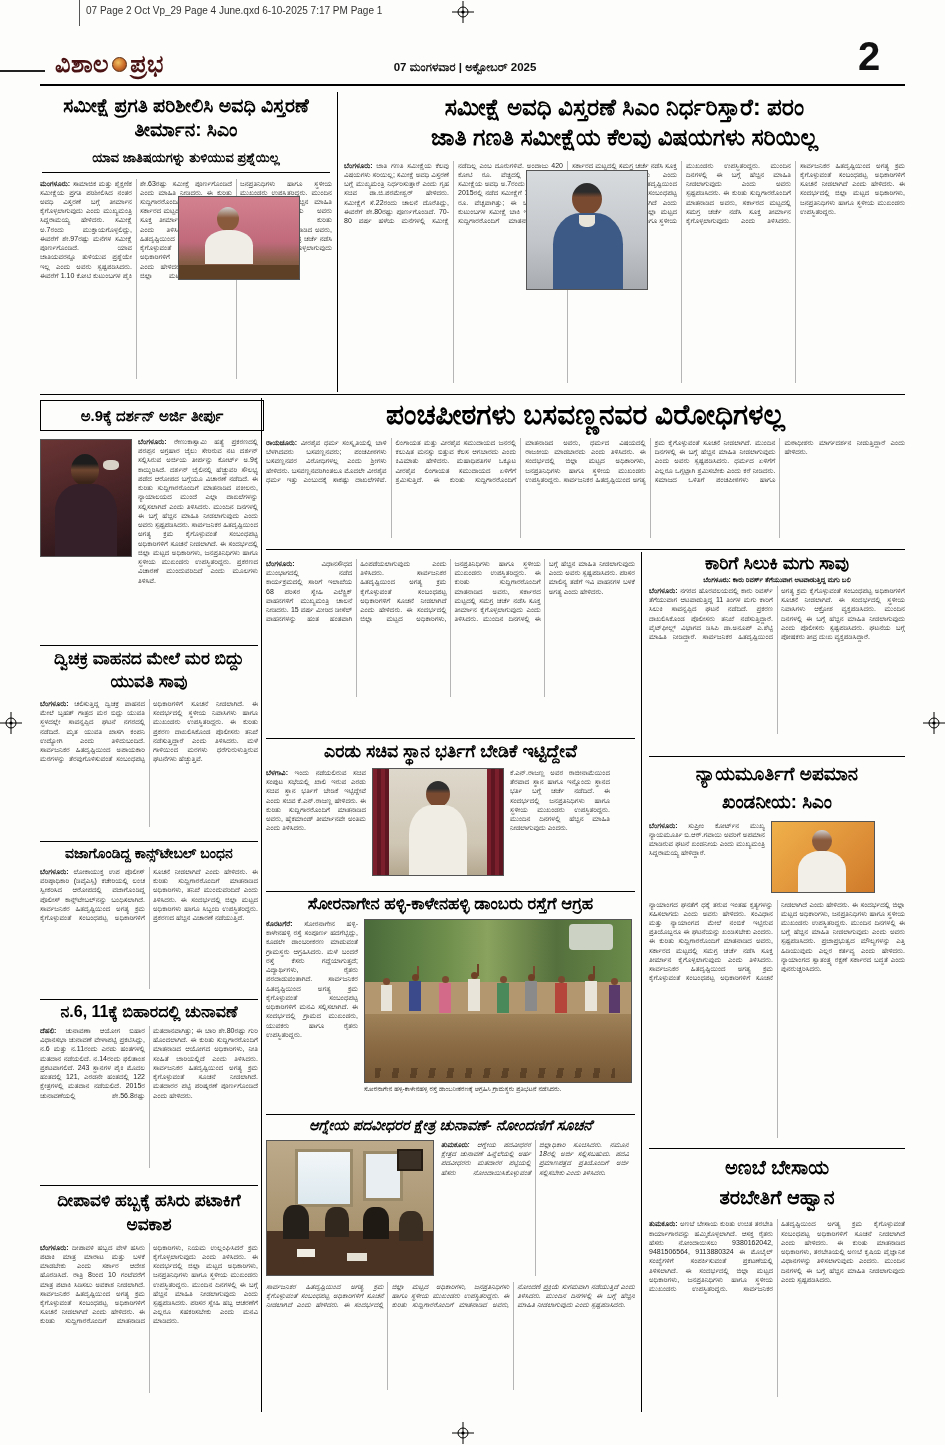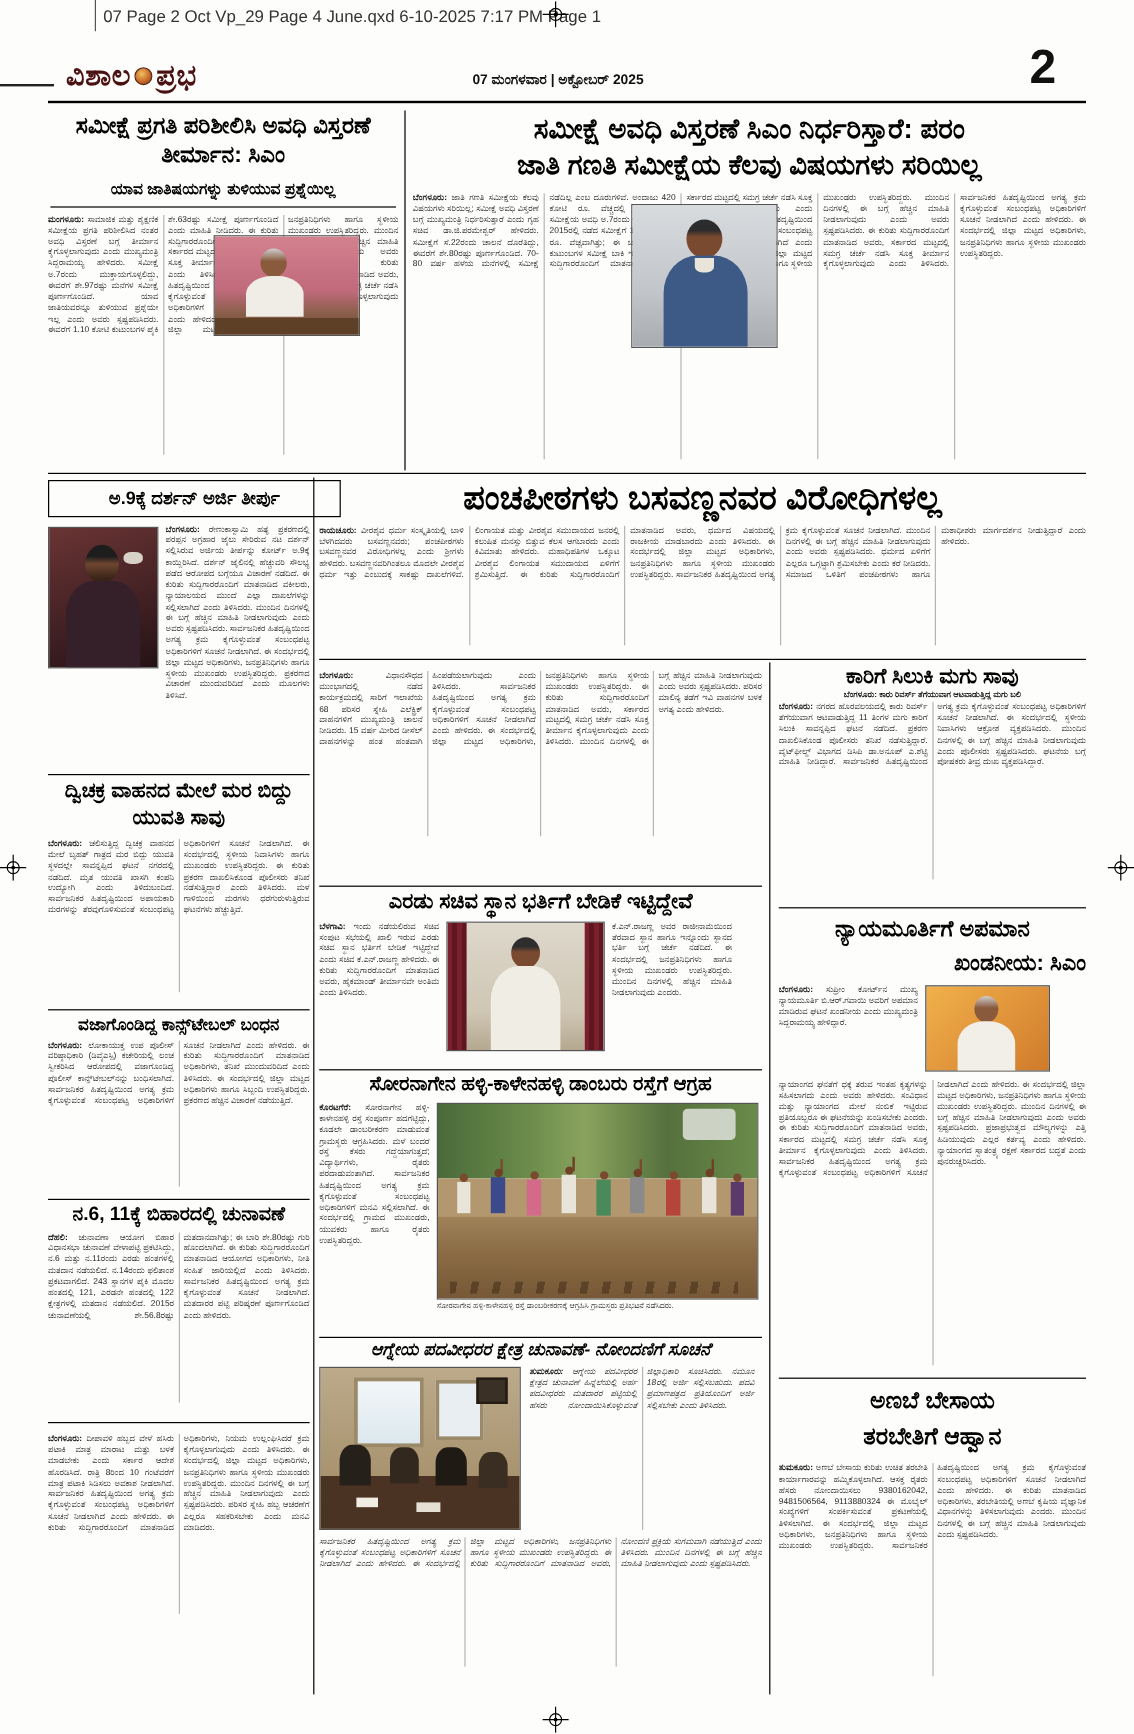--- a/index.html
+++ b/index.html
@@ -16,21 +16,21 @@
   .c5{column-count:5;column-gap:9px;}
   .dl{font-weight:bold;}
   .photo{position:absolute;box-sizing:border-box;border:1px solid #555;overflow:hidden;}
   .photo-in{position:relative;width:100%;height:100%;box-sizing:border-box;border:none;overflow:hidden;}
   .shape{position:absolute;display:block;}
   .caption{font-size:6.5px;line-height:1.3;color:#222;text-align:justify;margin:2px 0 0 0;}
   .standfirst{font-size:6.8px;font-weight:bold;text-align:center;margin:2px 0;color:#111;}
   .regmark{position:absolute;width:22px;height:22px;}
   .row{display:flex;}
   .boxhead{box-sizing:border-box;border:1.5px solid #000;display:flex;align-items:center;justify-content:center;}
-  .printline{font-size:14px;color:#333;white-space:nowrap;}
+  .printline{font-size:10px;color:#333;white-space:nowrap;}
   .masthead{font-weight:bold;letter-spacing:0.5px;}
   .emblem{display:inline-block;width:13px;height:13px;border-radius:50%;vertical-align:middle;
           background:radial-gradient(circle at 40% 35%,#f0c060 0%,#c96a2a 55%,#7a3a18 100%);
           margin:0 3px 3px 3px;border:1px solid #5a2a10;}
 </style>
 </head>
 <body>
 
 <div id="sheet">
 
@@ -95,21 +95,21 @@
       <div class="photo-in" style="background:linear-gradient(180deg,#d8dbde 0%,#c2c6ca 60%,#a8acb0 100%);">
         <span class="shape" style="left:45px;top:12px;width:30px;height:32px;border-radius:50%;background:linear-gradient(180deg,#2c2c2c 0%,#2c2c2c 28%,#7a4a30 45%);"></span>
         <span class="shape" style="left:26px;top:42px;width:70px;height:78px;border-radius:40% 40% 0 0;background:#3d5a86;"></span>
         <span class="shape" style="left:52px;top:44px;width:16px;height:12px;background:#e8e4da;border-radius:0 0 40% 40%;"></span>
       </div>
     </div>
   </div>
 
   <div class="rule" style="left:40px;top:394px;width:865px;height:1px;"></div>
 
-  <div class="abs boxhead" style="left:40px;top:400px;width:244px;height:31px;">
+  <div class="abs boxhead" style="left:40px;top:400px;width:224px;height:31px;">
     <span class="hl" style="font-size:15px;">ಅ.9ಕ್ಕೆ ದರ್ಶನ್ ಅರ್ಜಿ ತೀರ್ಪು</span>
   </div>
   <div class="abs" style="left:40px;top:437px;width:218px;height:205px;overflow:hidden;">
     <div style="float:left;width:92px;height:118px;margin:2px 6px 3px 0;border:1px solid #555;box-sizing:border-box;position:relative;overflow:hidden;background:linear-gradient(160deg,#6a3434 0%,#3a1d20 70%,#241215 100%);">
       <span class="shape" style="left:30px;top:14px;width:28px;height:32px;border-radius:50%;background:linear-gradient(180deg,#1d1d1d 0%,#1d1d1d 30%,#6e4630 50%,#3a2418 88%);"></span>
       <span class="shape" style="left:14px;top:44px;width:62px;height:74px;border-radius:38% 38% 0 0;background:#35202a;"></span>
       <span class="shape" style="left:62px;top:20px;width:16px;height:10px;background:#d8d2c6;border-radius:40%;"></span>
     </div>
     <p class="body"><b class="dl">ಬೆಂಗಳೂರು:</b> <span>ರೇಣುಕಾಸ್ವಾಮಿ ಹತ್ಯೆ ಪ್ರಕರಣದಲ್ಲಿ ಪರಪ್ಪನ ಅಗ್ರಹಾರ ಜೈಲು ಸೇರಿರುವ ನಟ ದರ್ಶನ್ ಸಲ್ಲಿಸಿರುವ ಅರ್ಜಿಯ ತೀರ್ಪನ್ನು ಕೋರ್ಟ್ ಅ.9ಕ್ಕೆ ಕಾಯ್ದಿರಿಸಿದೆ. ದರ್ಶನ್ ಜೈಲಿನಲ್ಲಿ ಹೆಚ್ಚುವರಿ ಸೌಲಭ್ಯ ಪಡೆದ ಆರೋಪದ ಬಗ್ಗೆಯೂ ವಿಚಾರಣೆ ನಡೆದಿದೆ. ಈ ಕುರಿತು ಸುದ್ದಿಗಾರರೊಂದಿಗೆ ಮಾತನಾಡಿದ ವಕೀಲರು, ನ್ಯಾಯಾಲಯದ ಮುಂದೆ ಎಲ್ಲಾ ದಾಖಲೆಗಳನ್ನು ಸಲ್ಲಿಸಲಾಗಿದೆ ಎಂದು ತಿಳಿಸಿದರು. ಮುಂದಿನ ದಿನಗಳಲ್ಲಿ ಈ ಬಗ್ಗೆ ಹೆಚ್ಚಿನ ಮಾಹಿತಿ ನೀಡಲಾಗುವುದು ಎಂದು ಅವರು ಸ್ಪಷ್ಟಪಡಿಸಿದರು. ಸಾರ್ವಜನಿಕರ ಹಿತದೃಷ್ಟಿಯಿಂದ ಅಗತ್ಯ ಕ್ರಮ ಕೈಗೊಳ್ಳುವಂತೆ ಸಂಬಂಧಪಟ್ಟ ಅಧಿಕಾರಿಗಳಿಗೆ ಸೂಚನೆ ನೀಡಲಾಗಿದೆ. ಈ ಸಂದರ್ಭದಲ್ಲಿ ಜಿಲ್ಲಾ ಮಟ್ಟದ ಅಧಿಕಾರಿಗಳು, ಜನಪ್ರತಿನಿಧಿಗಳು ಹಾಗೂ ಸ್ಥಳೀಯ ಮುಖಂಡರು ಉಪಸ್ಥಿತರಿದ್ದರು. ಪ್ರಕರಣದ ವಿಚಾರಣೆ ಮುಂದುವರಿದಿದೆ ಎಂದು ಮೂಲಗಳು ತಿಳಿಸಿವೆ.</span></p>
   </div>
@@ -127,20 +127,21 @@
   </div>
 
   <div class="rule" style="left:40px;top:999px;width:218px;height:1px;"></div>
   <div class="abs" style="left:40px;top:1003px;width:218px;">
     <h2 class="hl" style="font-size:16px;">ನ.6, 11ಕ್ಕೆ ಬಿಹಾರದಲ್ಲಿ ಚುನಾವಣೆ</h2>
     <p class="body c2 colrule" style="height:142px;margin-top:5px;"><b class="dl">ದೆಹಲಿ:</b> <span>ಚುನಾವಣಾ ಆಯೋಗ ಬಿಹಾರ ವಿಧಾನಸಭಾ ಚುನಾವಣೆ ವೇಳಾಪಟ್ಟಿ ಪ್ರಕಟಿಸಿದ್ದು, ನ.6 ಮತ್ತು ನ.11ರಂದು ಎರಡು ಹಂತಗಳಲ್ಲಿ ಮತದಾನ ನಡೆಯಲಿದೆ. ನ.14ರಂದು ಫಲಿತಾಂಶ ಪ್ರಕಟವಾಗಲಿದೆ. 243 ಸ್ಥಾನಗಳ ಪೈಕಿ ಮೊದಲ ಹಂತದಲ್ಲಿ 121, ಎರಡನೇ ಹಂತದಲ್ಲಿ 122 ಕ್ಷೇತ್ರಗಳಲ್ಲಿ ಮತದಾನ ನಡೆಯಲಿದೆ. 2015ರ ಚುನಾವಣೆಯಲ್ಲಿ ಶೇ.56.8ರಷ್ಟು ಮತದಾನವಾಗಿತ್ತು; ಈ ಬಾರಿ ಶೇ.80ರಷ್ಟು ಗುರಿ ಹೊಂದಲಾಗಿದೆ. ಈ ಕುರಿತು ಸುದ್ದಿಗಾರರೊಂದಿಗೆ ಮಾತನಾಡಿದ ಆಯೋಗದ ಅಧಿಕಾರಿಗಳು, ನೀತಿ ಸಂಹಿತೆ ಜಾರಿಯಲ್ಲಿದೆ ಎಂದು ತಿಳಿಸಿದರು. ಸಾರ್ವಜನಿಕರ ಹಿತದೃಷ್ಟಿಯಿಂದ ಅಗತ್ಯ ಕ್ರಮ ಕೈಗೊಳ್ಳುವಂತೆ ಸೂಚನೆ ನೀಡಲಾಗಿದೆ. ಮತದಾರರ ಪಟ್ಟಿ ಪರಿಷ್ಕರಣೆ ಪೂರ್ಣಗೊಂಡಿದೆ ಎಂದು ಹೇಳಿದರು.</span></p>
   </div>
 
   <div class="rule" style="left:40px;top:1185px;width:218px;height:1px;"></div>
   <div class="abs" style="left:40px;top:1189px;width:218px;">
+    <h2 class="hl" style="font-size:17px;line-height:1.4;">ದೀಪಾವಳಿ ಹಬ್ಬಕ್ಕೆ ಹಸಿರು ಪಟಾಕಿಗೆ ಅವಕಾಶ</h2>
     <p class="body c2 colrule" style="height:150px;margin-top:6px;"><b class="dl">ಬೆಂಗಳೂರು:</b> <span>ದೀಪಾವಳಿ ಹಬ್ಬದ ವೇಳೆ ಹಸಿರು ಪಟಾಕಿ ಮಾತ್ರ ಮಾರಾಟ ಮತ್ತು ಬಳಕೆ ಮಾಡಬೇಕು ಎಂದು ಸರ್ಕಾರ ಆದೇಶ ಹೊರಡಿಸಿದೆ. ರಾತ್ರಿ 8ರಿಂದ 10 ಗಂಟೆವರೆಗೆ ಮಾತ್ರ ಪಟಾಕಿ ಸಿಡಿಸಲು ಅವಕಾಶ ನೀಡಲಾಗಿದೆ. ಸಾರ್ವಜನಿಕರ ಹಿತದೃಷ್ಟಿಯಿಂದ ಅಗತ್ಯ ಕ್ರಮ ಕೈಗೊಳ್ಳುವಂತೆ ಸಂಬಂಧಪಟ್ಟ ಅಧಿಕಾರಿಗಳಿಗೆ ಸೂಚನೆ ನೀಡಲಾಗಿದೆ ಎಂದು ಹೇಳಿದರು. ಈ ಕುರಿತು ಸುದ್ದಿಗಾರರೊಂದಿಗೆ ಮಾತನಾಡಿದ ಅಧಿಕಾರಿಗಳು, ನಿಯಮ ಉಲ್ಲಂಘಿಸಿದರೆ ಕ್ರಮ ಕೈಗೊಳ್ಳಲಾಗುವುದು ಎಂದು ತಿಳಿಸಿದರು. ಈ ಸಂದರ್ಭದಲ್ಲಿ ಜಿಲ್ಲಾ ಮಟ್ಟದ ಅಧಿಕಾರಿಗಳು, ಜನಪ್ರತಿನಿಧಿಗಳು ಹಾಗೂ ಸ್ಥಳೀಯ ಮುಖಂಡರು ಉಪಸ್ಥಿತರಿದ್ದರು. ಮುಂದಿನ ದಿನಗಳಲ್ಲಿ ಈ ಬಗ್ಗೆ ಹೆಚ್ಚಿನ ಮಾಹಿತಿ ನೀಡಲಾಗುವುದು ಎಂದು ಸ್ಪಷ್ಟಪಡಿಸಿದರು. ಪರಿಸರ ಸ್ನೇಹಿ ಹಬ್ಬ ಆಚರಣೆಗೆ ಎಲ್ಲರೂ ಸಹಕರಿಸಬೇಕು ಎಂದು ಮನವಿ ಮಾಡಿದರು.</span></p>
   </div>
 
   <div class="rule" style="left:261px;top:398px;width:1px;height:1014px;"></div>
 
   <div class="abs" style="left:266px;top:399px;width:639px;">
     <h2 class="hl" style="font-size:28px;">ಪಂಚಪೀಠಗಳು ಬಸವಣ್ಣನವರ ವಿರೋಧಿಗಳಲ್ಲ</h2>
     <p class="body c5 colrule" style="height:100px;margin-top:6px;"><b class="dl">ರಾಯಚೂರು:</b> <span>ವೀರಶೈವ ಧರ್ಮ ಸಂಸ್ಕೃತಿಯಲ್ಲಿ ಬಾಳಿ ಬೆಳಗಿದವರು ಬಸವಣ್ಣನವರು; ಪಂಚಪೀಠಗಳು ಬಸವಣ್ಣನವರ ವಿರೋಧಿಗಳಲ್ಲ ಎಂದು ಶ್ರೀಗಳು ಹೇಳಿದರು. ಬಸವಣ್ಣನವರಿಗಿಂತಲೂ ಮೊದಲೇ ವೀರಶೈವ ಧರ್ಮ ಇತ್ತು ಎಂಬುದಕ್ಕೆ ಸಾಕಷ್ಟು ದಾಖಲೆಗಳಿವೆ. ಲಿಂಗಾಯತ ಮತ್ತು ವೀರಶೈವ ಸಮುದಾಯದ ಜನರಲ್ಲಿ ಕಲುಷಿತ ಮನಸ್ಸು ಬಿತ್ತುವ ಕೆಲಸ ಆಗಬಾರದು ಎಂದು ಕಿವಿಮಾತು ಹೇಳಿದರು. ಮಹಾಧಿಪತಿಗಳ ಒಕ್ಕೂಟ ವೀರಶೈವ ಲಿಂಗಾಯತ ಸಮುದಾಯದ ಏಳಿಗೆಗೆ ಶ್ರಮಿಸುತ್ತಿದೆ. ಈ ಕುರಿತು ಸುದ್ದಿಗಾರರೊಂದಿಗೆ ಮಾತನಾಡಿದ ಅವರು, ಧರ್ಮದ ವಿಷಯದಲ್ಲಿ ರಾಜಕೀಯ ಮಾಡಬಾರದು ಎಂದು ತಿಳಿಸಿದರು. ಈ ಸಂದರ್ಭದಲ್ಲಿ ಜಿಲ್ಲಾ ಮಟ್ಟದ ಅಧಿಕಾರಿಗಳು, ಜನಪ್ರತಿನಿಧಿಗಳು ಹಾಗೂ ಸ್ಥಳೀಯ ಮುಖಂಡರು ಉಪಸ್ಥಿತರಿದ್ದರು. ಸಾರ್ವಜನಿಕರ ಹಿತದೃಷ್ಟಿಯಿಂದ ಅಗತ್ಯ ಕ್ರಮ ಕೈಗೊಳ್ಳುವಂತೆ ಸೂಚನೆ ನೀಡಲಾಗಿದೆ. ಮುಂದಿನ ದಿನಗಳಲ್ಲಿ ಈ ಬಗ್ಗೆ ಹೆಚ್ಚಿನ ಮಾಹಿತಿ ನೀಡಲಾಗುವುದು ಎಂದು ಅವರು ಸ್ಪಷ್ಟಪಡಿಸಿದರು. ಧರ್ಮದ ಏಳಿಗೆಗೆ ಎಲ್ಲರೂ ಒಗ್ಗಟ್ಟಾಗಿ ಶ್ರಮಿಸಬೇಕು ಎಂದು ಕರೆ ನೀಡಿದರು. ಸಮಾಜದ ಒಳಿತಿಗೆ ಪಂಚಪೀಠಗಳು ಹಾಗೂ ಮಠಾಧೀಶರು ಮಾರ್ಗದರ್ಶನ ನೀಡುತ್ತಿದ್ದಾರೆ ಎಂದು ಹೇಳಿದರು.</span></p>
   </div>
 
@@ -254,21 +255,21 @@
       <p class="body c2 colrule" style="width:188px;height:136px;"><b class="dl">ತುಮಕೂರು:</b> <span>ಆಗ್ನೇಯ ಪದವೀಧರರ ಕ್ಷೇತ್ರದ ಚುನಾವಣೆ ಹಿನ್ನೆಲೆಯಲ್ಲಿ ಅರ್ಹ ಪದವೀಧರರು ಮತದಾರರ ಪಟ್ಟಿಯಲ್ಲಿ ಹೆಸರು ನೋಂದಾಯಿಸಿಕೊಳ್ಳುವಂತೆ ಜಿಲ್ಲಾಧಿಕಾರಿ ಸೂಚಿಸಿದರು. ನಮೂನೆ 18ರಲ್ಲಿ ಅರ್ಜಿ ಸಲ್ಲಿಸಬಹುದು. ಪದವಿ ಪ್ರಮಾಣಪತ್ರದ ಪ್ರತಿಯೊಂದಿಗೆ ಅರ್ಜಿ ಸಲ್ಲಿಸಬೇಕು ಎಂದು ತಿಳಿಸಿದರು.</span></p>
     </div>
     <p class="body c3 colrule" style="height:108px;margin-top:6px;">ಸಾರ್ವಜನಿಕರ ಹಿತದೃಷ್ಟಿಯಿಂದ ಅಗತ್ಯ ಕ್ರಮ ಕೈಗೊಳ್ಳುವಂತೆ ಸಂಬಂಧಪಟ್ಟ ಅಧಿಕಾರಿಗಳಿಗೆ ಸೂಚನೆ ನೀಡಲಾಗಿದೆ ಎಂದು ಹೇಳಿದರು. ಈ ಸಂದರ್ಭದಲ್ಲಿ ಜಿಲ್ಲಾ ಮಟ್ಟದ ಅಧಿಕಾರಿಗಳು, ಜನಪ್ರತಿನಿಧಿಗಳು ಹಾಗೂ ಸ್ಥಳೀಯ ಮುಖಂಡರು ಉಪಸ್ಥಿತರಿದ್ದರು. ಈ ಕುರಿತು ಸುದ್ದಿಗಾರರೊಂದಿಗೆ ಮಾತನಾಡಿದ ಅವರು, ನೋಂದಣಿ ಪ್ರಕ್ರಿಯೆ ಸುಗಮವಾಗಿ ನಡೆಯುತ್ತಿದೆ ಎಂದು ತಿಳಿಸಿದರು. ಮುಂದಿನ ದಿನಗಳಲ್ಲಿ ಈ ಬಗ್ಗೆ ಹೆಚ್ಚಿನ ಮಾಹಿತಿ ನೀಡಲಾಗುವುದು ಎಂದು ಸ್ಪಷ್ಟಪಡಿಸಿದರು.</p>
   </div>
 
   <div class="rule" style="left:649px;top:756px;width:256px;height:1px;"></div>
 
   <div class="abs" style="left:649px;top:760px;width:256px;">
     <h2 class="hl" style="font-size:18.5px;line-height:1.5;">
       <span style="display:block;">ನ್ಯಾಯಮೂರ್ತಿಗೆ ಅಪಮಾನ</span>
-      <span style="display:block;text-align:right;">ಖಂಡನೀಯ: ಸಿಎಂ</span>
+      <span style="display:block;">ಖಂಡನೀಯ: ಸಿಎಂ</span>
     </h2>
     <div class="row" style="margin-top:5px;gap:6px;">
       <p class="body" style="width:116px;height:74px;"><b class="dl">ಬೆಂಗಳೂರು:</b> <span>ಸುಪ್ರೀಂ ಕೋರ್ಟ್‌ನ ಮುಖ್ಯ ನ್ಯಾಯಮೂರ್ತಿ ಬಿ.ಆರ್.ಗವಾಯಿ ಅವರಿಗೆ ಅಪಮಾನ ಮಾಡಿರುವ ಘಟನೆ ಖಂಡನೀಯ ಎಂದು ಮುಖ್ಯಮಂತ್ರಿ ಸಿದ್ದರಾಮಯ್ಯ ಹೇಳಿದ್ದಾರೆ.</span></p>
       <div style="width:104px;height:72px;border:1px solid #555;box-sizing:border-box;position:relative;overflow:hidden;background:linear-gradient(135deg,#f0b14a 0%,#e0933a 55%,#cf7a2a 100%);">
         <span class="shape" style="left:40px;top:8px;width:20px;height:22px;border-radius:50%;background:linear-gradient(180deg,#cfcfcf 0%,#8a5a3d 45%);"></span>
         <span class="shape" style="left:26px;top:29px;width:48px;height:42px;border-radius:45% 45% 0 0;background:#f2efe8;"></span>
       </div>
     </div>
     <p class="body c2 colrule" style="height:238px;margin-top:5px;">ನ್ಯಾಯಾಂಗದ ಘನತೆಗೆ ಧಕ್ಕೆ ತರುವ ಇಂತಹ ಕೃತ್ಯಗಳನ್ನು ಸಹಿಸಲಾಗದು ಎಂದು ಅವರು ಹೇಳಿದರು. ಸಂವಿಧಾನ ಮತ್ತು ನ್ಯಾಯಾಂಗದ ಮೇಲೆ ನಂಬಿಕೆ ಇಟ್ಟಿರುವ ಪ್ರತಿಯೊಬ್ಬರೂ ಈ ಘಟನೆಯನ್ನು ಖಂಡಿಸಬೇಕು ಎಂದರು. ಈ ಕುರಿತು ಸುದ್ದಿಗಾರರೊಂದಿಗೆ ಮಾತನಾಡಿದ ಅವರು, ಸರ್ಕಾರದ ಮಟ್ಟದಲ್ಲಿ ಸಮಗ್ರ ಚರ್ಚೆ ನಡೆಸಿ ಸೂಕ್ತ ತೀರ್ಮಾನ ಕೈಗೊಳ್ಳಲಾಗುವುದು ಎಂದು ತಿಳಿಸಿದರು. ಸಾರ್ವಜನಿಕರ ಹಿತದೃಷ್ಟಿಯಿಂದ ಅಗತ್ಯ ಕ್ರಮ ಕೈಗೊಳ್ಳುವಂತೆ ಸಂಬಂಧಪಟ್ಟ ಅಧಿಕಾರಿಗಳಿಗೆ ಸೂಚನೆ ನೀಡಲಾಗಿದೆ ಎಂದು ಹೇಳಿದರು. ಈ ಸಂದರ್ಭದಲ್ಲಿ ಜಿಲ್ಲಾ ಮಟ್ಟದ ಅಧಿಕಾರಿಗಳು, ಜನಪ್ರತಿನಿಧಿಗಳು ಹಾಗೂ ಸ್ಥಳೀಯ ಮುಖಂಡರು ಉಪಸ್ಥಿತರಿದ್ದರು. ಮುಂದಿನ ದಿನಗಳಲ್ಲಿ ಈ ಬಗ್ಗೆ ಹೆಚ್ಚಿನ ಮಾಹಿತಿ ನೀಡಲಾಗುವುದು ಎಂದು ಅವರು ಸ್ಪಷ್ಟಪಡಿಸಿದರು. ಪ್ರಜಾಪ್ರಭುತ್ವದ ಮೌಲ್ಯಗಳನ್ನು ಎತ್ತಿ ಹಿಡಿಯುವುದು ಎಲ್ಲರ ಕರ್ತವ್ಯ ಎಂದು ಹೇಳಿದರು. ನ್ಯಾಯಾಂಗದ ಸ್ವಾತಂತ್ರ್ಯ ರಕ್ಷಣೆ ಸರ್ಕಾರದ ಬದ್ಧತೆ ಎಂದು ಪುನರುಚ್ಚರಿಸಿದರು.</p>
   </div>

